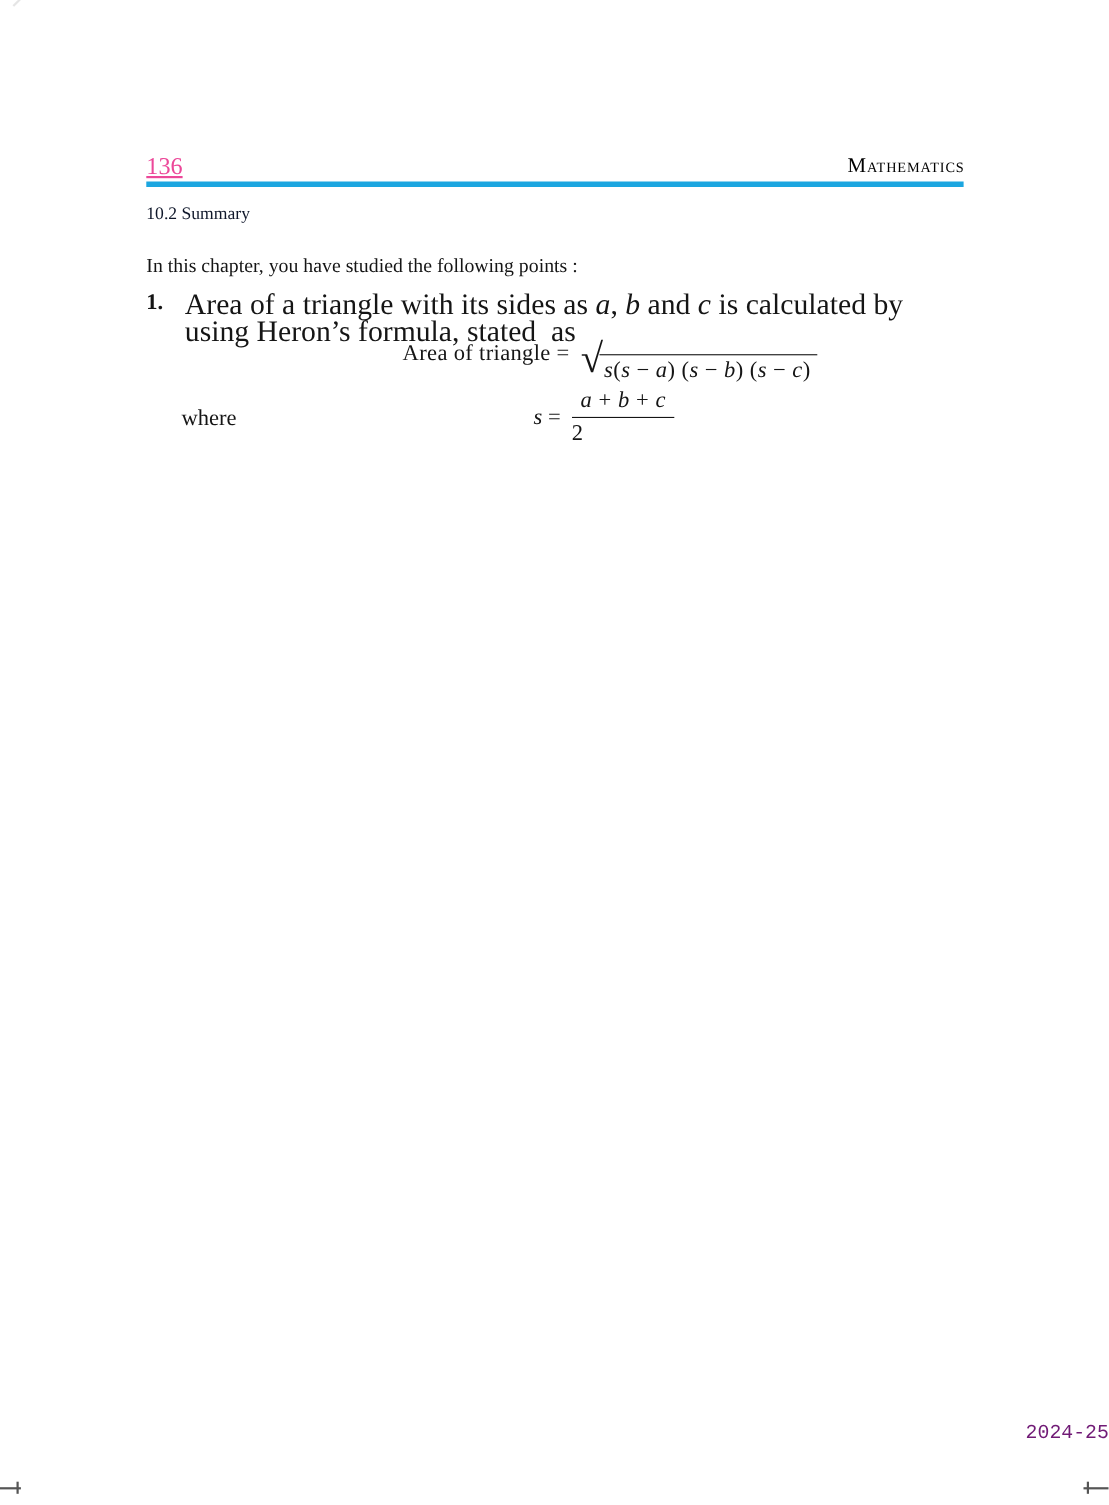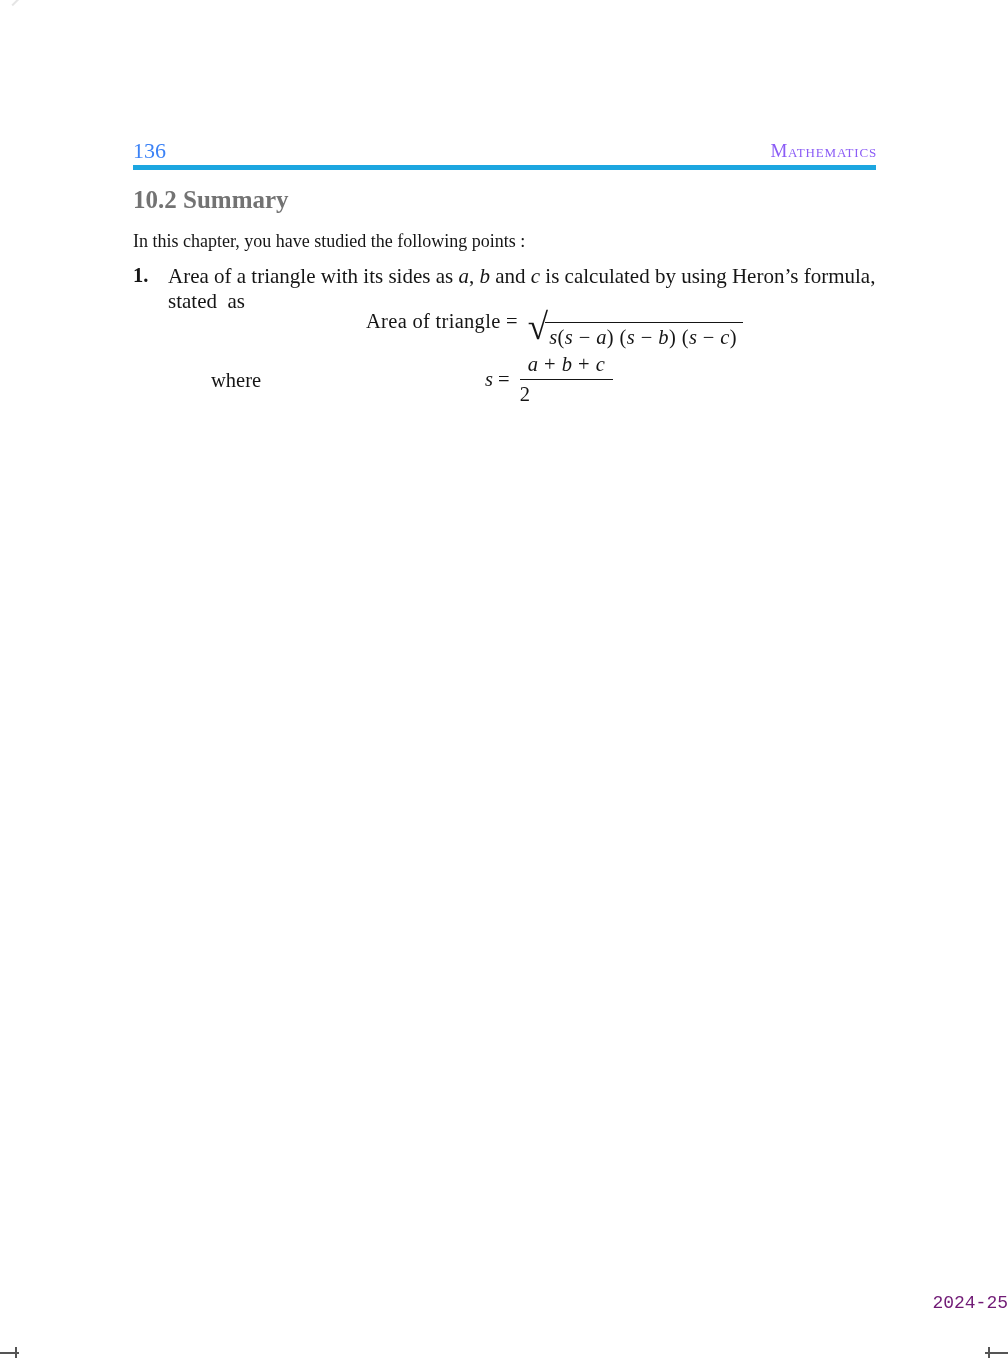--- a/index.html
+++ b/index.html
@@ -10,60 +10,61 @@
     background: #ffffff;
     font-family: "Liberation Serif", serif;
     color: #151515;
     overflow: hidden;
   }
   
   .page-number {
     position: absolute;
     left: 133px; top: 138px;
     font-size: 22px;
-    color: #3b82f6;
+    color: #ec4899;
+    text-decoration: underline;
   }
   .header-title {
     position: absolute;
     right: 131px; top: 140px;
     font-size: 19px;
     font-variant: small-caps;
     letter-spacing: 0.8px;
-    color: #8b5cf6;
+    color: #000000;
   }
   .header-rule {
     position: absolute;
     left: 133px; top: 165px;
     width: 743px; height: 5px;
     background: #1ca6e0;
   }
   
   .section-heading {
     position: absolute;
     left: 133px; top: 186px;
-    font-size: 25px;
-    font-weight: bold;
-    color: #737373;
+    font-size: 16px;
+    font-weight: normal;
+    color: #0f172a;
   }
   .intro-text {
     position: absolute;
     left: 133px; top: 231px;
     font-size: 18px;
   }
   .list-number {
     position: absolute;
     left: 133px; top: 264px;
     font-size: 20.5px;
     font-weight: bold;
   }
   .list-body {
     position: absolute;
     left: 168px; top: 264px;
     width: 714px;
-    font-size: 21px;
+    font-size: 27px;
     line-height: 25px;
   }
   .it { font-style: italic; }
   
   .formula-row {
     position: absolute;
     left: 366px; top: 310px;
     display: flex;
     font-size: 20.5px;
     height: 38px;
@@ -82,21 +83,20 @@
     padding: 3px 6px 0 4px;
     margin-top: 12px;
     white-space: nowrap;
     letter-spacing: 0.4px;
   }
   
   .where-label {
     position: absolute;
     left: 165px; top: 369px;
     font-size: 20.5px;
-    margin-left: 46px;
   }
   .s-equation {
     position: absolute;
     left: 485px; top: 353px;
     display: flex;
     align-items: center;
     font-size: 20.5px;
   }
   .s-eq-lhs { margin-right: 10px; }
   .frac { display: inline-flex; flex-direction: column; }

